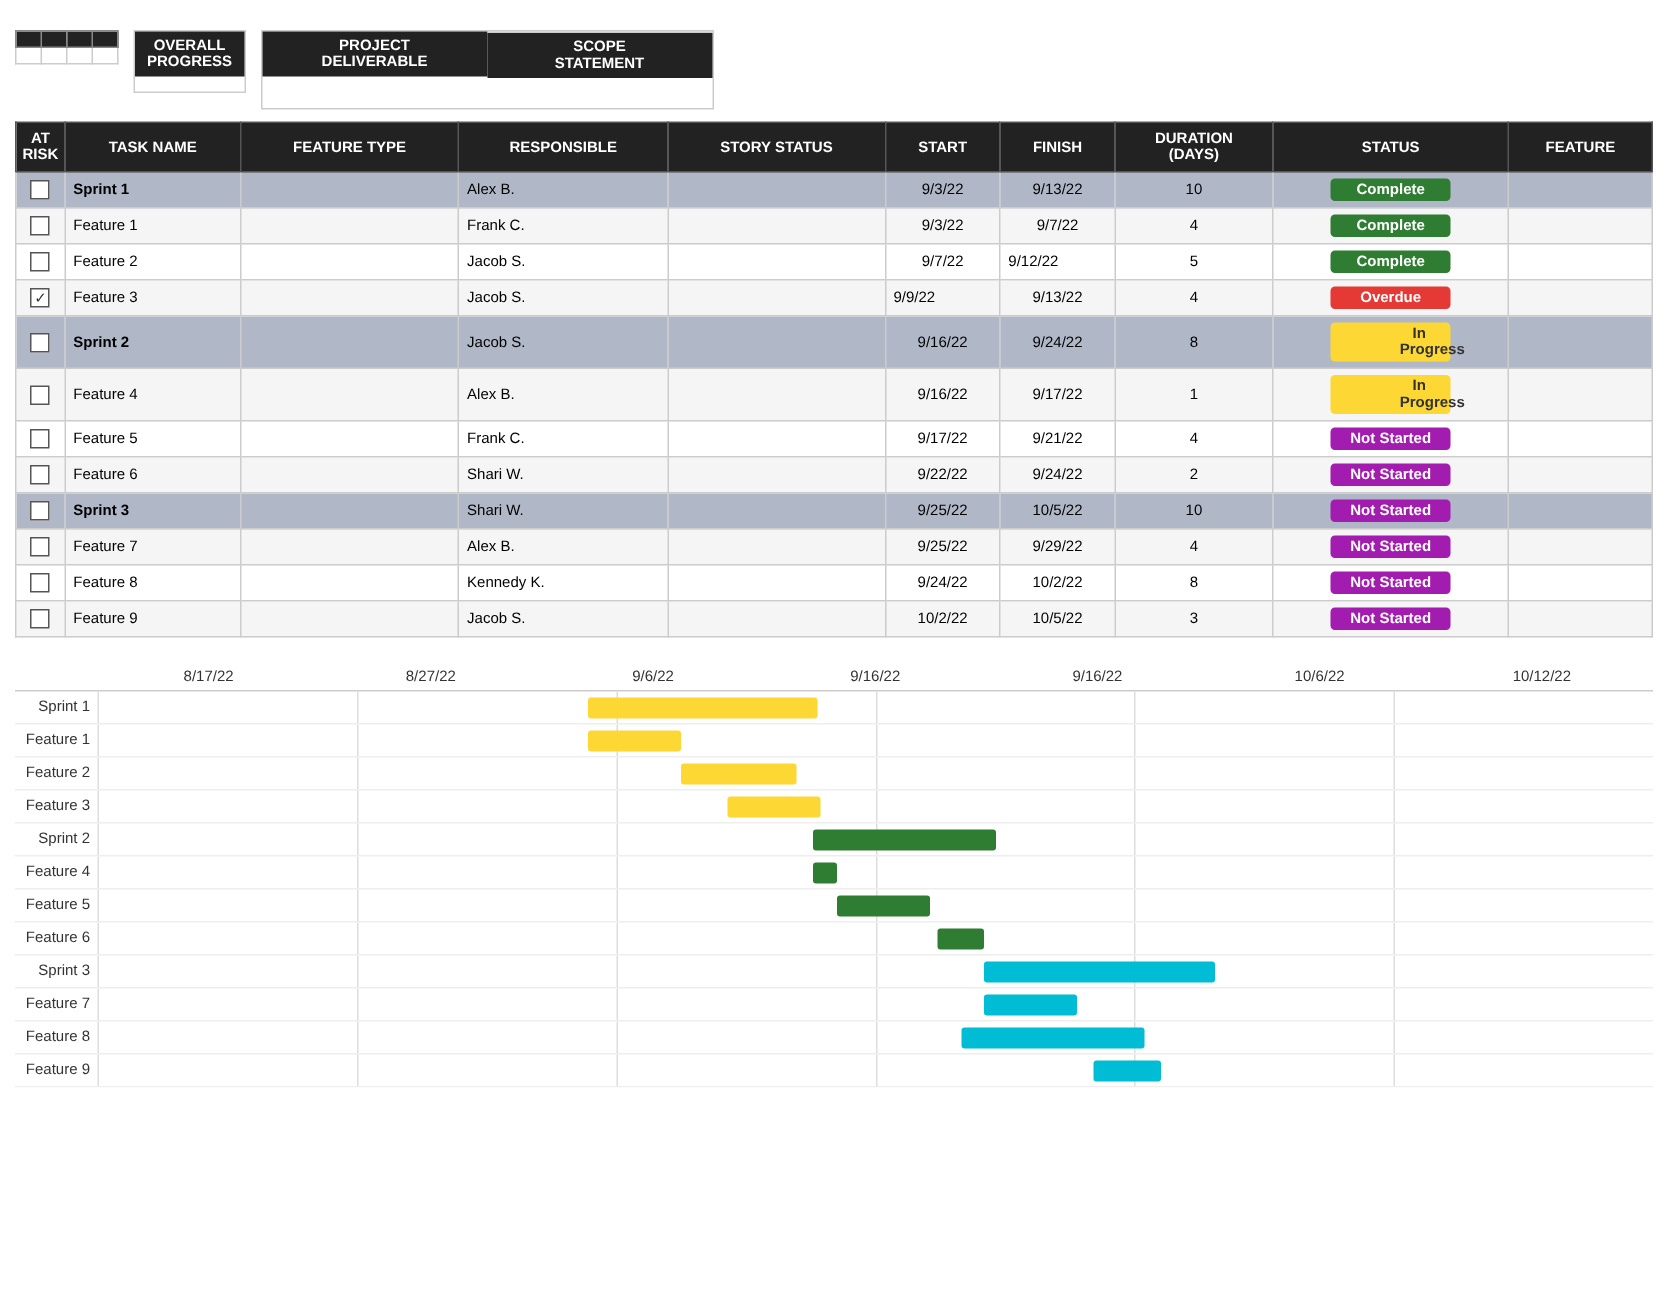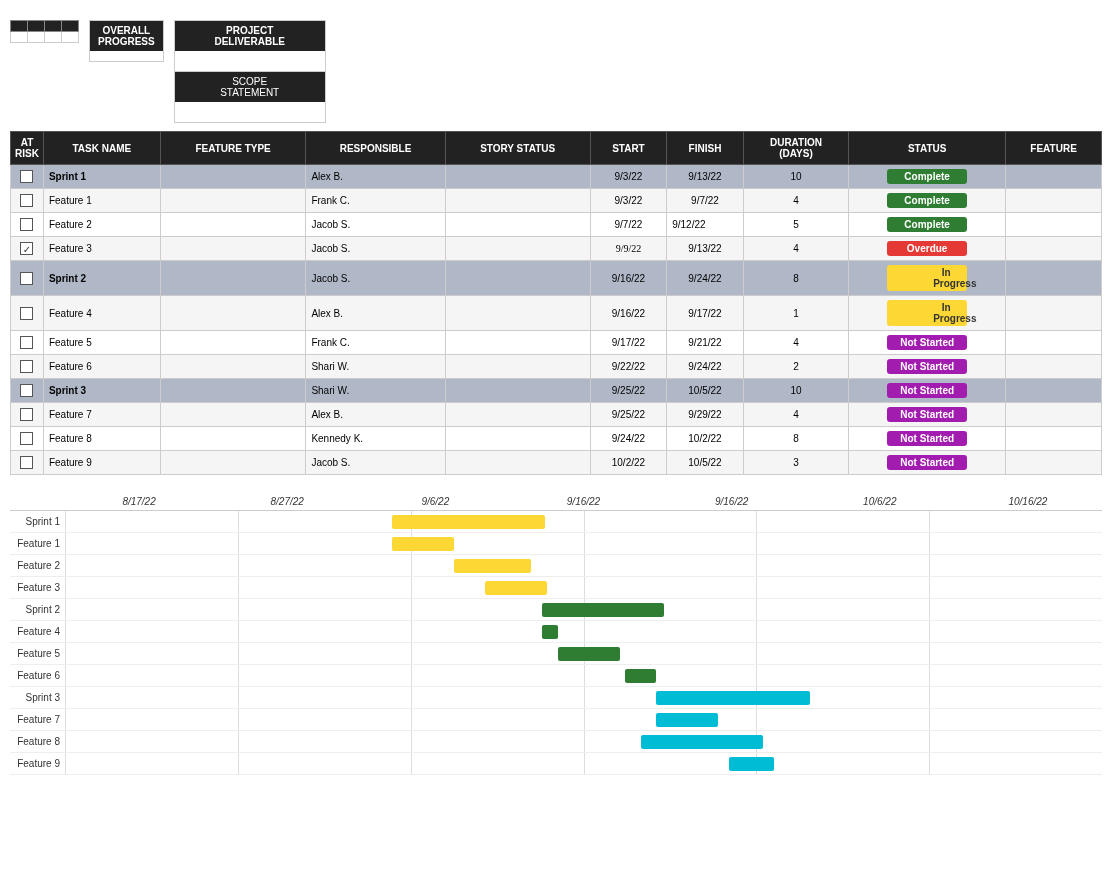--- a/index.html
+++ b/index.html
@@ -87,21 +87,20 @@
 
     .gantt-header {
       display: flex;
       border-bottom: 1px solid #ccc;
       padding: 3px 0;
     }
     .gantt-header-label {
       font-size: 10px;
       color: #333;
       text-align: center;
-      font-style: italic;
     }
 
     .gantt-row {
       display: flex;
       align-items: center;
       height: 22px;
       border-bottom: 1px solid #eee;
       position: relative;
     }
     .gantt-row-label {
@@ -174,21 +173,21 @@
       text-align: center;
     }
     .deliverable-value {
       padding: 5px 8px;
       min-width: 150px;
       min-height: 20px;
     }
     .scope-header {
       background: #222;
       color: #fff;
-      font-weight: normal;
+      font-weight: bold;
       padding: 4px 8px;
       font-size: 10px;
       text-align: center;
     }
     .scope-value {
       padding: 5px 8px;
       min-width: 150px;
       min-height: 20px;
     }
   </style>
@@ -215,21 +214,21 @@
         <td></td>
       </tr>
     </tbody>
   </table>
 
   <div class="prog-box">
     <div class="prog-box-header">OVERALL<br>PROGRESS</div>
     <div class="prog-box-value"></div>
   </div>
 
-  <div style="display:flex;flex-direction:column;border:1px solid #ccc;">
+  <div style="display:flex;flex-direction:row;border:1px solid #ccc;">
     <div style="display:flex;gap:0;">
       <div style="flex:1;">
         <div class="deliverable-header">PROJECT<br>DELIVERABLE</div>
         <div class="deliverable-value"></div>
       </div>
     </div>
     <div style="display:flex;border-top:1px solid #ccc;">
       <div style="flex:1;">
         <div class="scope-header">SCOPE<br>STATEMENT</div>
         <div class="scope-value"></div>
@@ -289,21 +288,21 @@
         <td style="text-align: center;">5</td>
         <td style="text-align: center;"><span class="status-badge status-complete">Complete</span></td>
         <td></td>
       </tr>
       <tr class="feature-row">
         <td class="checkbox-cell"><div class="checkbox checked"></div></td>
         <td>Feature 3</td>
         <td></td>
         <td>Jacob S.</td>
         <td></td>
-        <td style="text-align: center; font-family: Liberation Serif, serif;">9/9/22</td>
+        <td style="text-align: left;">9/9/22</td>
         <td style="text-align: center;">9/13/22</td>
         <td style="text-align: center;">4</td>
         <td style="text-align: center;"><span class="status-badge status-overdue">Overdue</span></td>
         <td></td>
       </tr>
       <tr class="sprint-row">
         <td class="checkbox-cell"><div class="checkbox"></div></td>
         <td style="font-weight: bold;">Sprint 2</td>
         <td></td>
         <td>Jacob S.</td>
@@ -402,21 +401,21 @@
 </table>
 
 <div class="gantt-container">
   <div id="gantt-header" class="gantt-header" style="padding-left:55px;">
       <span class="gantt-header-label" style="flex: 1 1 0%;">8/17/22</span>
       <span class="gantt-header-label" style="flex: 1 1 0%;">8/27/22</span>
       <span class="gantt-header-label" style="flex: 1 1 0%;">9/6/22</span>
       <span class="gantt-header-label" style="flex: 1 1 0%;">9/16/22</span>
       <span class="gantt-header-label" style="flex: 1 1 0%;">9/16/22</span>
       <span class="gantt-header-label" style="flex: 1 1 0%; text-align: center;">10/6/22</span>
-      <span class="gantt-header-label" style="flex: 1 1 0%;">10/16/22</span>
+      <span class="gantt-header-label" style="flex: 1 1 0%;">10/12/22</span>
     </div>
   <div id="gantt-rows">
       <div class="gantt-row">
         <div class="gantt-row-label">Sprint 1</div>
         <div class="gantt-track">
           <div style="position: absolute; left: 0%; top: 0px; bottom: 0px; width: 1px; background: rgb(221, 221, 221);"></div>
           <div style="position: absolute; left: 16.6667%; top: 0px; bottom: 0px; width: 1px; background: rgb(221, 221, 221);"></div>
           <div style="position: absolute; left: 33.3333%; top: 0px; bottom: 0px; width: 1px; background: rgb(221, 221, 221);"></div>
           <div style="position: absolute; left: 50%; top: 0px; bottom: 0px; width: 1px; background: rgb(221, 221, 221);"></div>
           <div style="position: absolute; left: 66.6667%; top: 0px; bottom: 0px; width: 1px; background: rgb(221, 221, 221);"></div>

